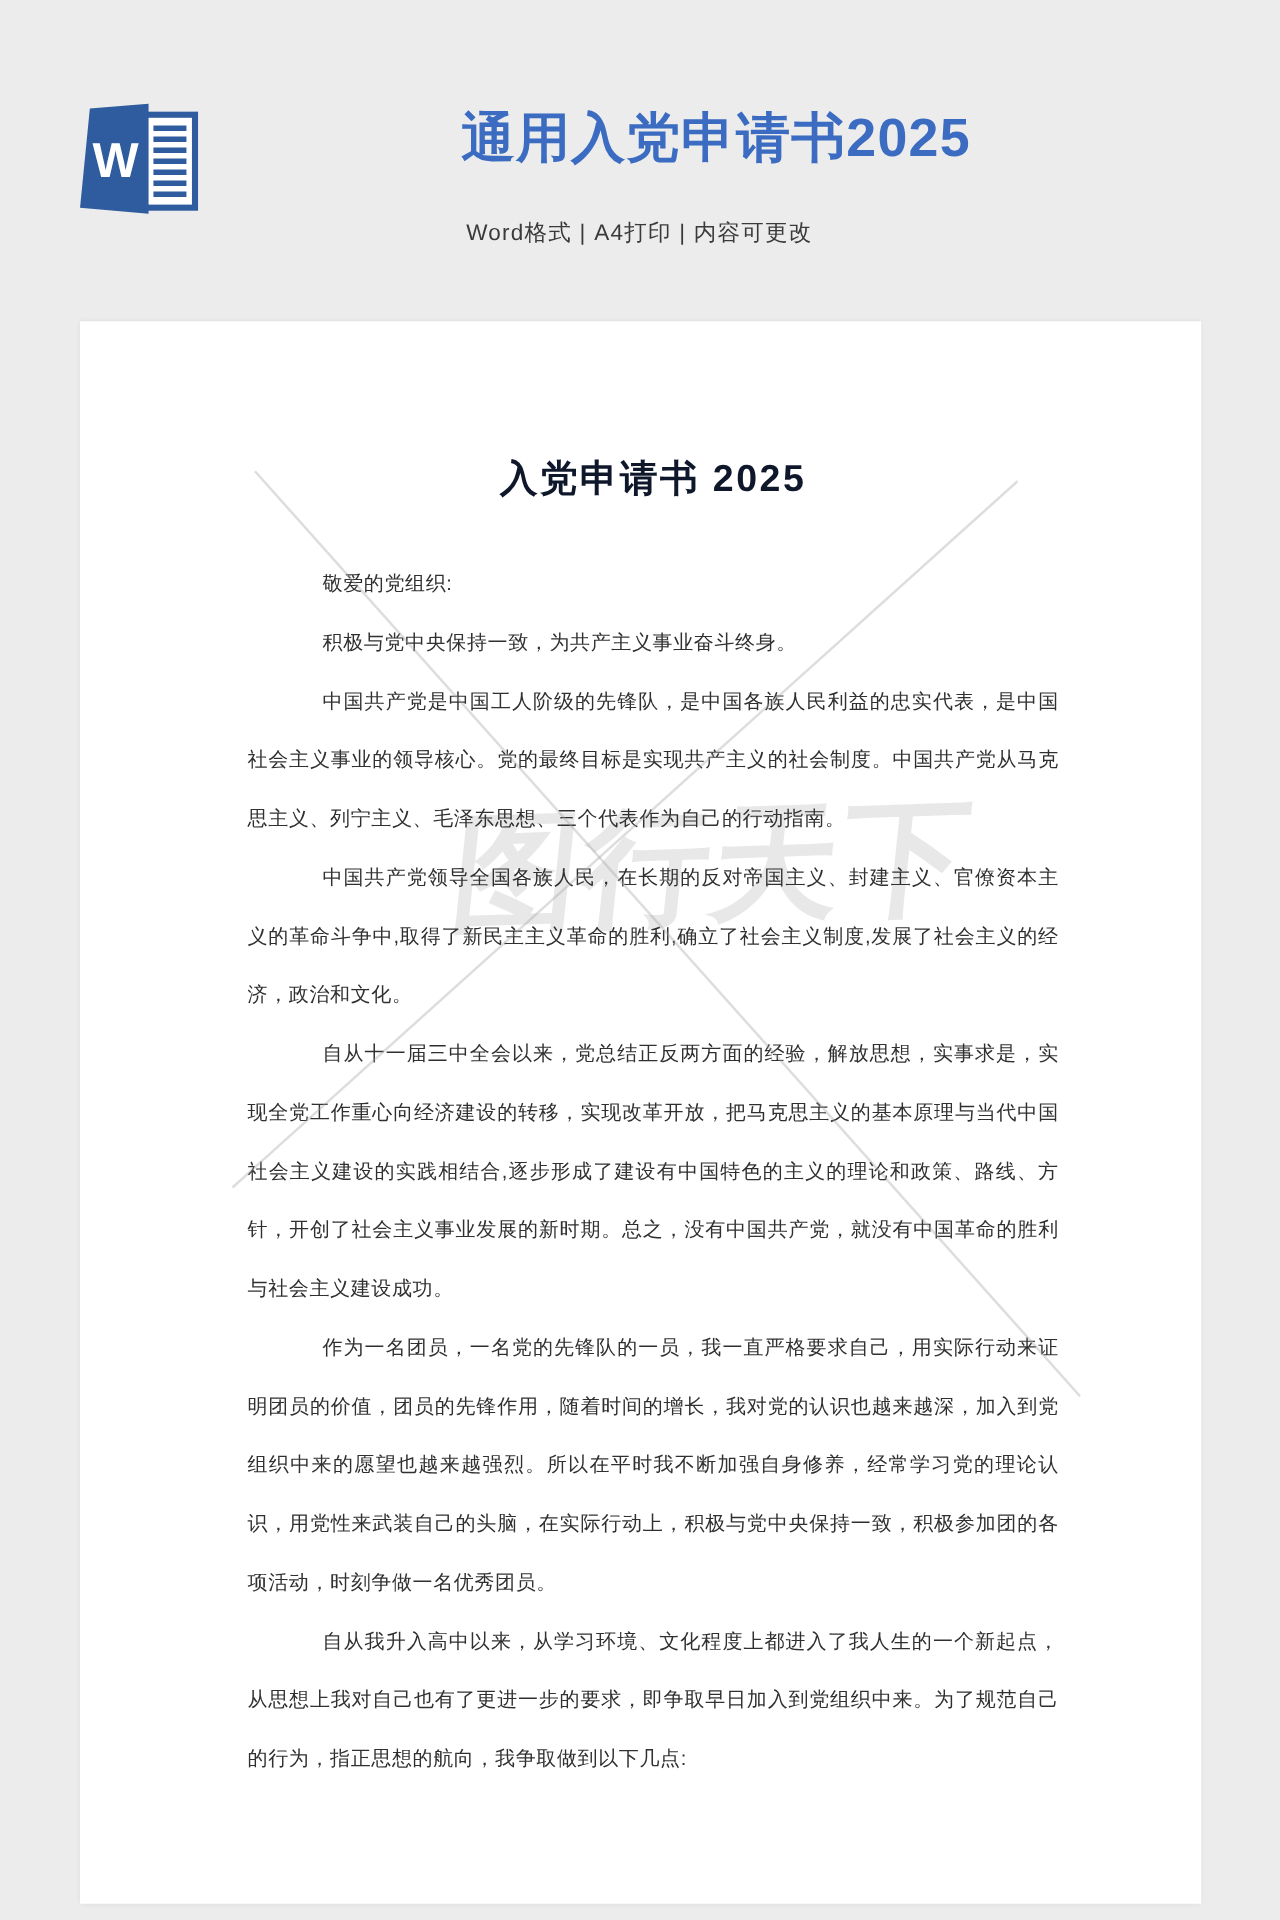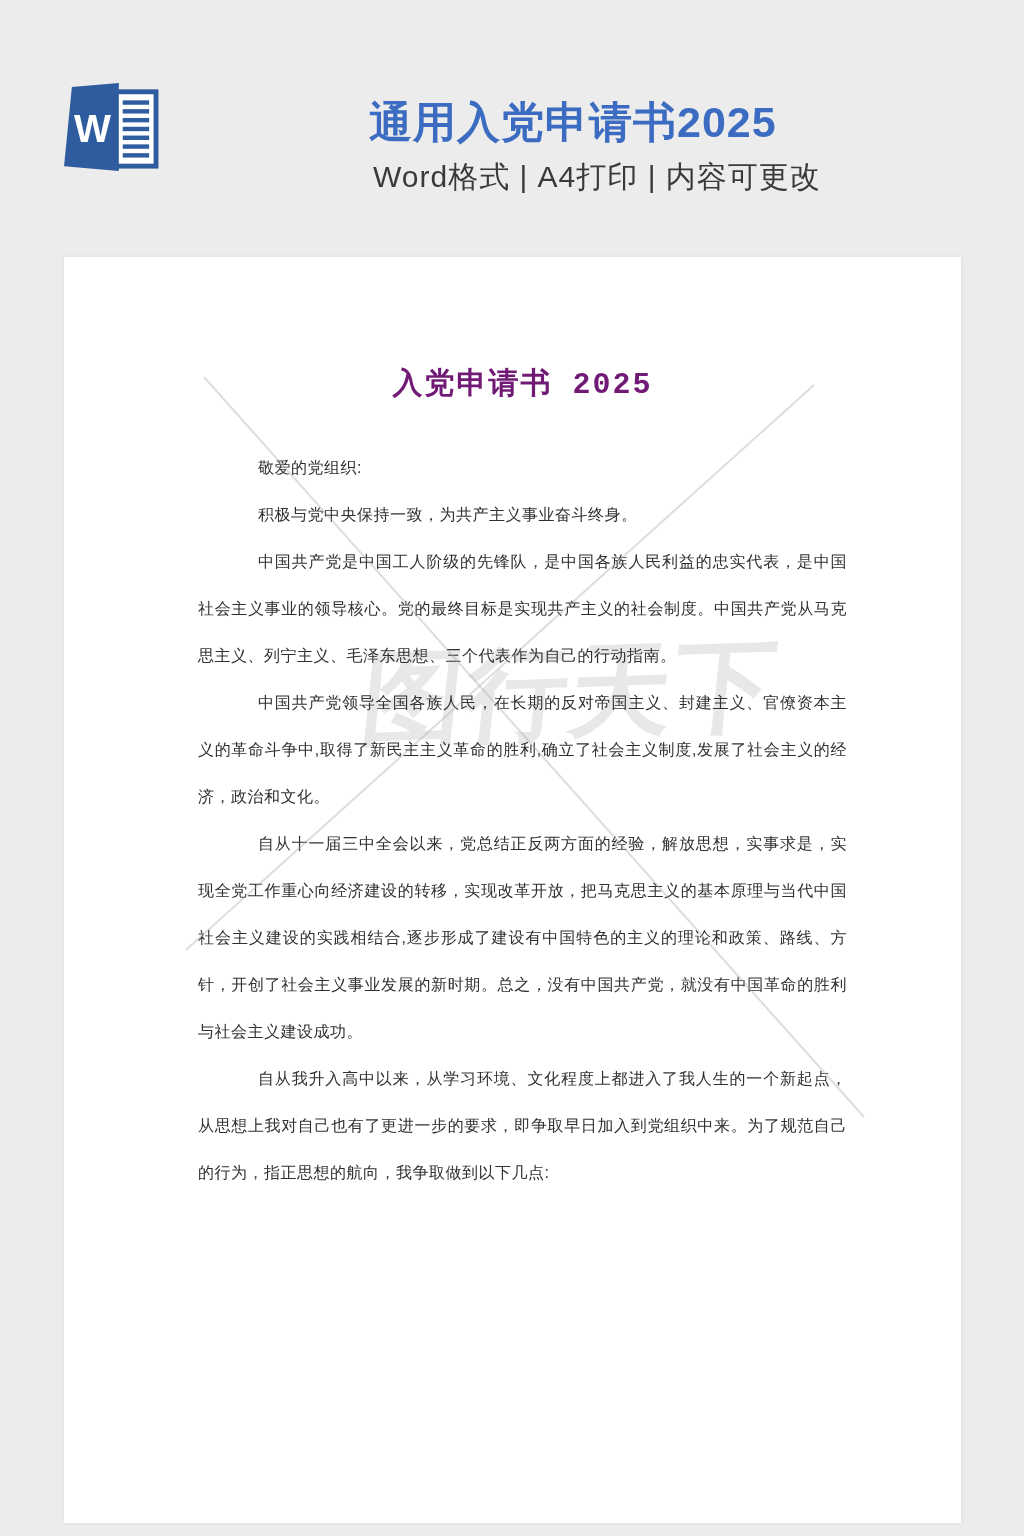--- a/index.html
+++ b/index.html
@@ -15,44 +15,44 @@
     background: var(--bg);
     overflow: hidden;
     font-family: "Liberation Sans", "DejaVu Sans", sans-serif;
   }
   .stage { position: relative; width: 1024px; height: 1536px; }
 
   
   .header { position: absolute; left: 0; top: 0; width: 1024px; height: 257px; }
   .word-icon { position: absolute; left: 62px; top: 82px; width: 98px; height: 90px; }
   .hdr-title {
-    position: absolute; left: 369px; top: 94px;
+    position: absolute; left: 369px; top: 82px;
     font-size: 43px; font-weight: 700; letter-spacing: 1px;
     color: var(--accent); white-space: nowrap;
   }
   .hdr-sub {
-    position: absolute; left: 373px; top: 157px;
-    font-size: 30px; font-weight: 500; letter-spacing: 1px;
+    position: absolute; left: 373px; top: 174px;
+    font-size: 18px; font-weight: 500; letter-spacing: 1px;
     color: #3a3a3a; white-space: nowrap;
   }
 
   
   .page {
     position: absolute; left: 64px; top: 257px;
     width: 897px; height: 1266px;
     background: #ffffff;
     box-shadow: 0 0 4px rgba(0,0,0,0.07);
     overflow: hidden;
   }
   .doc-content { position: relative; z-index: 2; padding: 106px 114px 0 134px; }
   .doc-title {
     margin: 0 0 40px 0;
-    font-family: Liberation Mono, monospace;
+    font-family: Liberation Sans, sans-serif;
     font-size: 30px; font-weight: 700; letter-spacing: 2px;
-    color: #701a75; text-align: center;
+    color: #0f172a; text-align: center;
   }
   .para {
     margin: 0;
     font-size: 16px; line-height: 47px;
     color: var(--ink);
     text-indent: 60px;
     text-align: justify;
     letter-spacing: 0.5px;
   }
 
@@ -97,20 +97,21 @@
     <div class="wm-text">图行天下</div>
 
     <div class="doc-content">
       <h1 class="doc-title">入党申请书 2025</h1>
       <div>
           <p class="para">敬爱的党组织:</p>
           <p class="para">积极与党中央保持一致，为共产主义事业奋斗终身。</p>
           <p class="para">中国共产党是中国工人阶级的先锋队，是中国各族人民利益的忠实代表，是中国社会主义事业的领导核心。党的最终目标是实现共产主义的社会制度。中国共产党从马克思主义、列宁主义、毛泽东思想、三个代表作为自己的行动指南。</p>
           <p class="para">中国共产党领导全国各族人民，在长期的反对帝国主义、封建主义、官僚资本主义的革命斗争中,取得了新民主主义革命的胜利,确立了社会主义制度,发展了社会主义的经济，政治和文化。</p>
           <p class="para">自从十一届三中全会以来，党总结正反两方面的经验，解放思想，实事求是，实现全党工作重心向经济建设的转移，实现改革开放，把马克思主义的基本原理与当代中国社会主义建设的实践相结合,逐步形成了建设有中国特色的主义的理论和政策、路线、方针，开创了社会主义事业发展的新时期。总之，没有中国共产党，就没有中国革命的胜利与社会主义建设成功。</p>
+          <p class="para">作为一名团员，一名党的先锋队的一员，我一直严格要求自己，用实际行动来证明团员的价值，团员的先锋作用，随着时间的增长，我对党的认识也越来越深，加入到党组织中来的愿望也越来越强烈。所以在平时我不断加强自身修养，经常学习党的理论认识，用党性来武装自己的头脑，在实际行动上，积极与党中央保持一致，积极参加团的各项活动，时刻争做一名优秀团员。</p>
           <p class="para">自从我升入高中以来，从学习环境、文化程度上都进入了我人生的一个新起点，从思想上我对自己也有了更进一步的要求，即争取早日加入到党组织中来。为了规范自己的行为，指正思想的航向，我争取做到以下几点:</p>
         </div>
     </div>
 
     <svg class="wm-lines" width="897" height="1266" viewBox="0 0 897 1266">
       <line x1="140" y1="120" x2="800" y2="860" stroke="rgba(165,165,165,0.38)" stroke-width="2"></line>
       <line x1="750" y1="128" x2="122" y2="693" stroke="rgba(165,165,165,0.38)" stroke-width="2"></line>
     </svg>
   </div>
 

